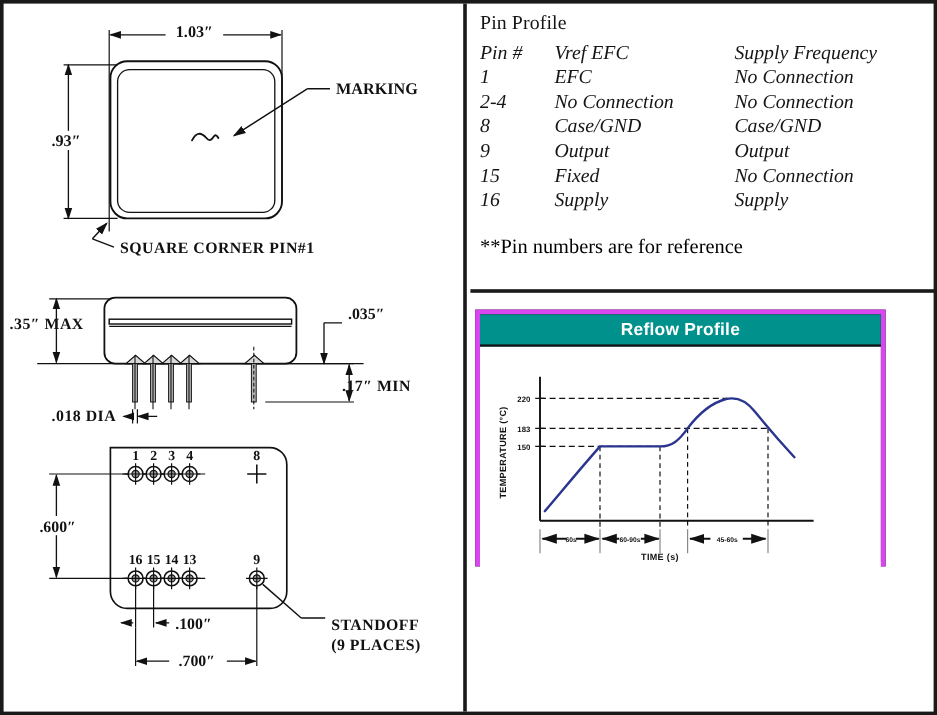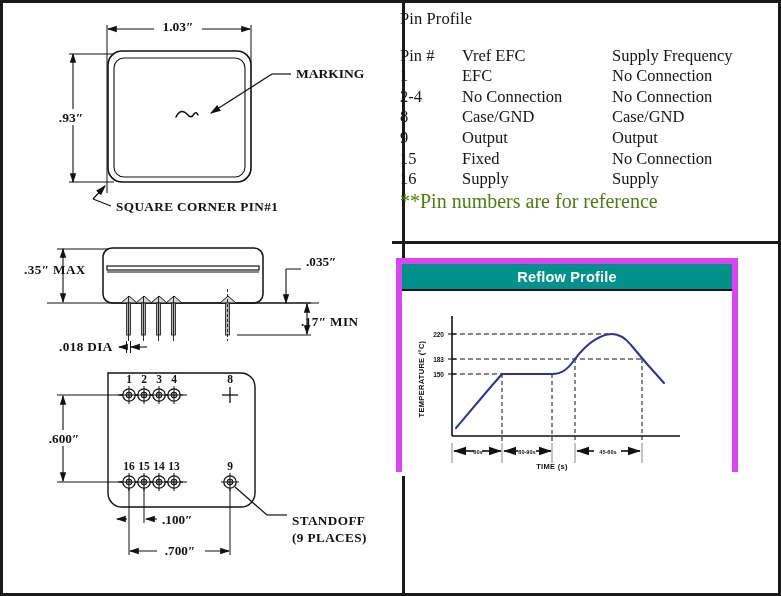--- a/index.html
+++ b/index.html
@@ -2,41 +2,41 @@
 <html><head>
 <meta charset="utf-8">
 <style>
   html,body{margin:0;padding:0;background:#fff;}
   body{width:781px;height:596px;font-family:"Liberation Serif",serif;overflow:hidden;}
 
   .page{position:relative;width:781px;height:596px;box-sizing:border-box;
         border:3px solid #1a1a1a;background:#fff;}
 
   
-  .left-col{position:absolute;left:16px;top:0;width:386px;height:590px;box-sizing:border-box;
+  .left-col{position:absolute;left:0;top:0;width:386px;height:590px;box-sizing:border-box;
             border-right:3px solid #1a1a1a;}
   .svg-draw{display:block;width:386px;height:590px;}
 
   
   .right-col{position:absolute;left:389px;top:0;width:389px;height:590px;}
 
   .pin-panel{position:absolute;left:0;top:0;width:389px;height:241px;box-sizing:border-box;
              border-bottom:3px solid #1a1a1a;padding:6px 0 0 8px;}
 
   .pin-title{font-size:16.5px;color:#151515;line-height:20.6px;letter-spacing:.1px;}
-  .pin-table{border-collapse:collapse;margin-top:16px;}
+  .pin-table{border-collapse:collapse;margin-top:4px;font-style:italic;}
   .pin-table td{font-size:16.5px;color:#151515;line-height:20.6px;
                 padding:0;vertical-align:top;white-space:nowrap;}
   .col-num{width:62px;}
   .col-efc{width:150px;}
-  .pin-note{font-size:20px;color:#4d7c0f;line-height:20.6px;margin-top:1px;}
+  .pin-note{font-size:17px;color:#000000;line-height:20.6px;margin-top:18px;}
 
   
   .reflow-panel{position:absolute;left:4px;top:255px;width:342px;height:214px;
-                box-sizing:border-box;border:6px solid #d946ef;background:#000000;}
+                box-sizing:border-box;border:4px solid #d946ef;background:#000000;}
   .reflow-head{height:25px;background:#00918c;display:flex;align-items:center;
                justify-content:center;border-bottom:2px solid #111;}
   .reflow-head span{font-family:"Liberation Sans",sans-serif;font-weight:bold;
                     font-size:14.5px;color:#ffffff;letter-spacing:.2px;}
   .reflow-body{position:relative;width:100%;height:185px;background:#fff;}
   .chart-svg{display:block;width:338px;height:185px;}
 </style>
 </head>
 <body>
 

